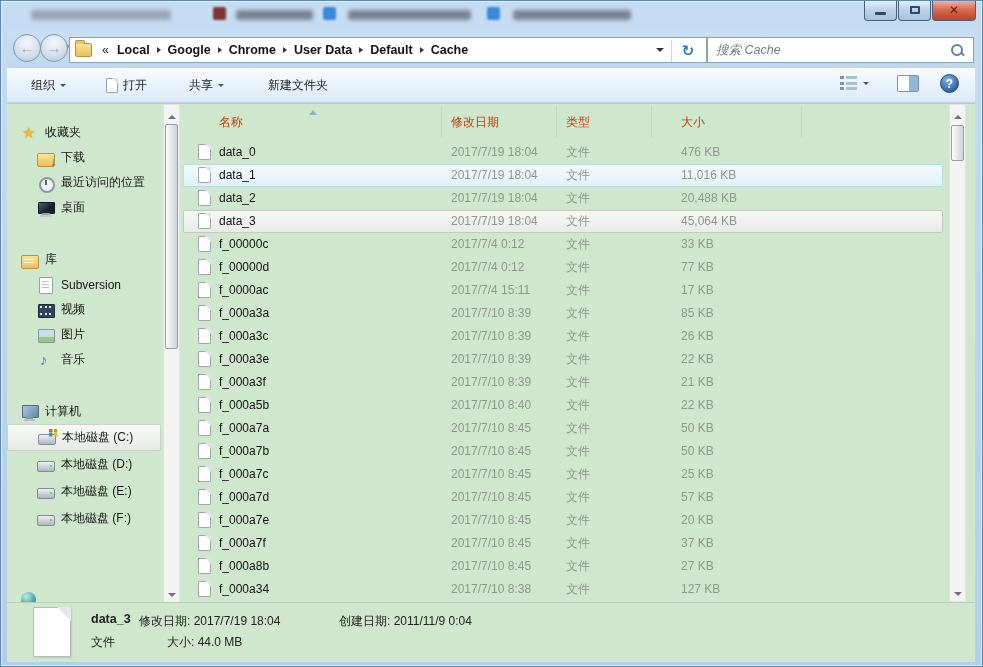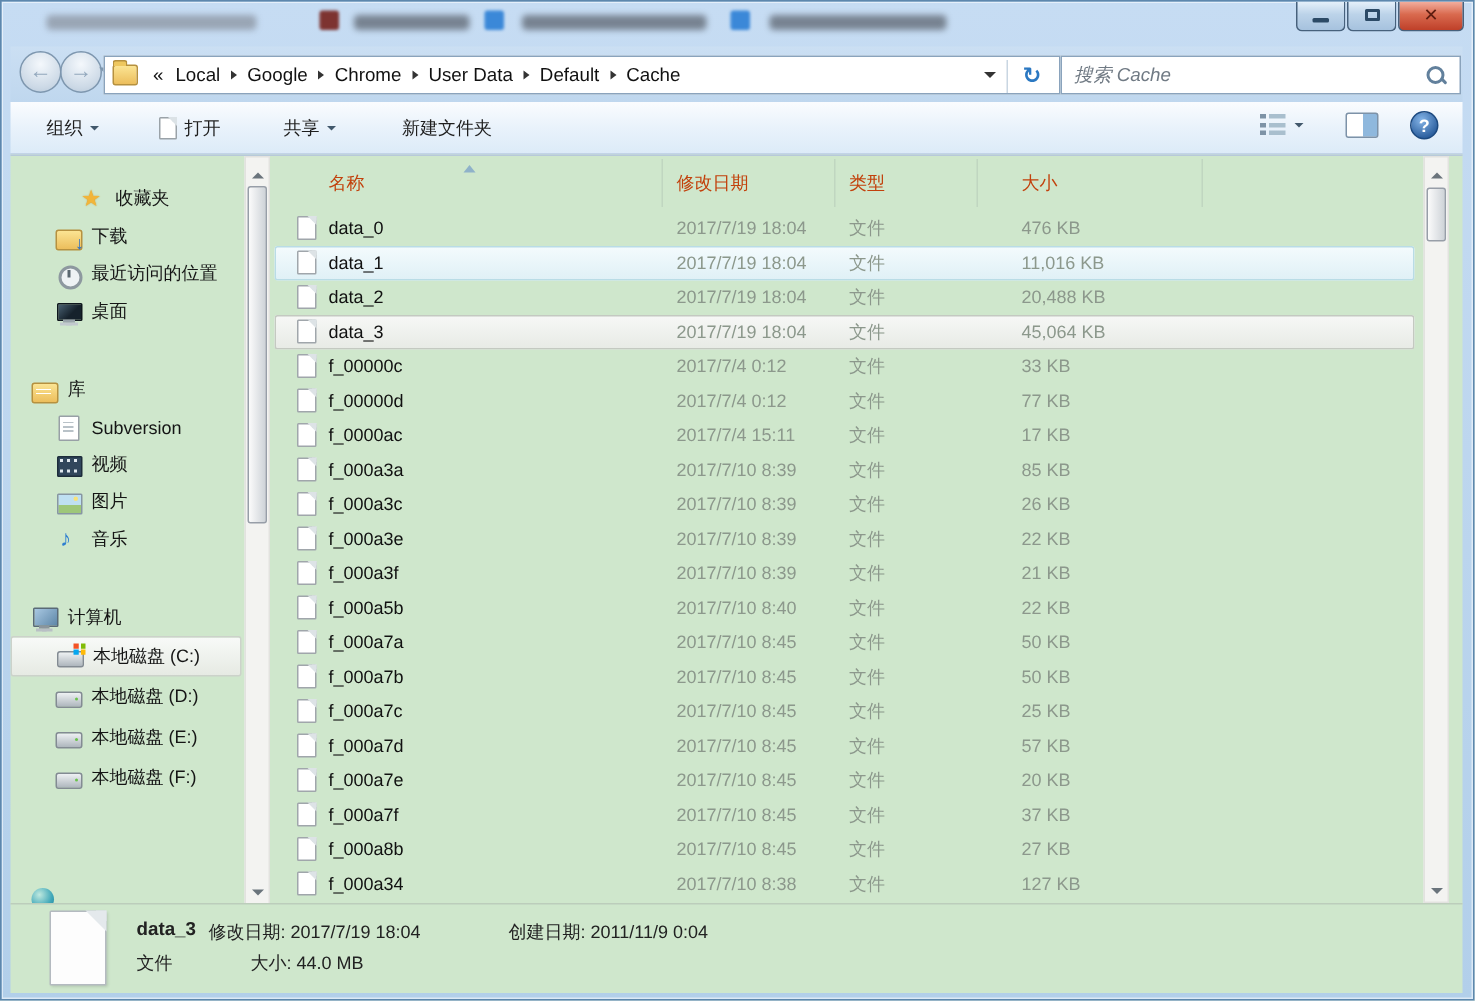--- a/index.html
+++ b/index.html
@@ -78,21 +78,21 @@
       color:#fff;font-weight:bold;font-size:12px;text-align:center;line-height:18px;}
   .helpbtn::before{content:"?";}
 
   
   .main{position:absolute;left:6px;top:102px;width:968px;height:499px;background:#cfe7cc;overflow:hidden;border-top:1px solid #b7c9da;}
 
   
   .sidebar{position:absolute;left:0;top:0;width:156px;height:499px;padding-top:16px;font-size:12px;color:#151515;}
   .sb-row{display:flex;align-items:center;height:25px;padding-left:30px;gap:6px;white-space:nowrap;}
   .sb-group{padding-left:14px;height:25px;margin-top:27px;}
-  .sb-group:first-child{margin-top:0;margin-left:32px;}
+  .sb-group:first-child{margin-top:0;}
   .sb-row.tall{height:27px;}
   .sb-row.sel{background:linear-gradient(#f8faf8,#e6eae3);border:1px solid #ccd2ca;border-radius:2px;margin-right:2px;}
   .lbl{overflow:hidden;}
 
   
   .vscroll{position:absolute;width:17px;background:#f3f3f1;border:1px solid #e2e2df;}
   .sb-scroll{left:156px;top:0;height:499px;}
   .fl-scroll{left:942px;top:0;height:498px;}
   .scr-btn{position:absolute;left:0;width:15px;height:17px;}
   .scr-up{top:0;}.scr-down{bottom:0;}
@@ -198,21 +198,21 @@
   </div>
 
   <div class="navband">
     <div class="navcircle back-ic" style="left:6px;"></div>
     <div class="navcircle fwd-ic" style="left:33px;"></div>
     <div class="nav-dd"></div>
 
     <div class="crumbbox">
       <span class="crumb-folder"></span>
       <span class="crumbseg">«</span>
-      <span id="breadcrumb-segments" style="display:flex;align-items:center;">
+      <span id="breadcrumb-segments" style="display:flex;align-items:center;font-weight:bold;">
           <span class="crumbseg">Local</span>
           <span class="crumbsep"></span>
           <span class="crumbseg">Google</span>
           <span class="crumbsep"></span>
           <span class="crumbseg">Chrome</span>
           <span class="crumbsep"></span>
           <span class="crumbseg">User Data</span>
           <span class="crumbsep"></span>
           <span class="crumbseg">Default</span>
           <span class="crumbsep"></span>

